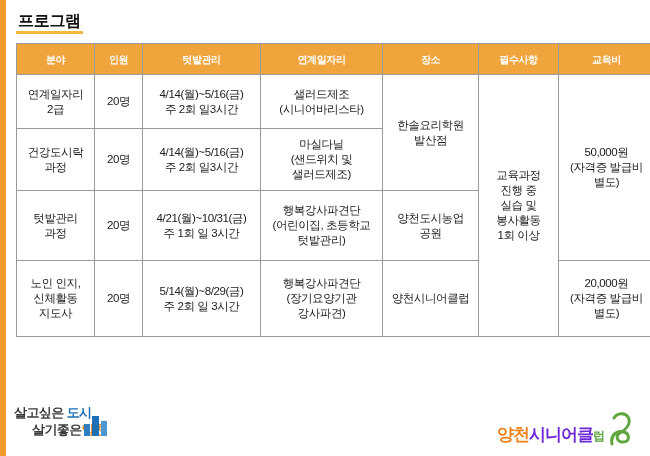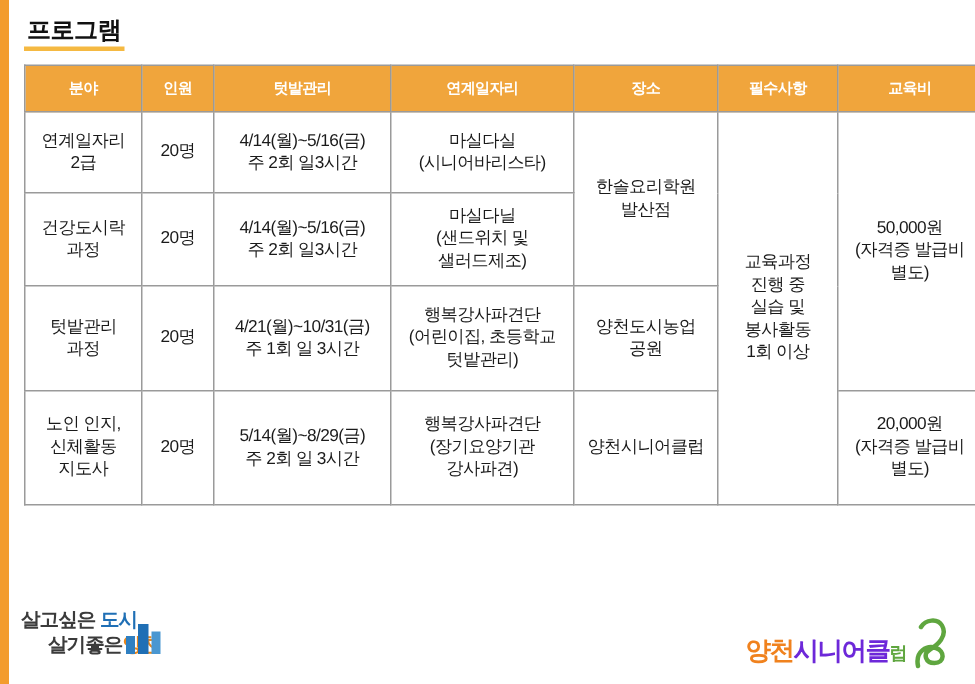--- a/index.html
+++ b/index.html
@@ -196,21 +196,21 @@
         <td class="cell ml">
           <span>연계일자리</span>
           <span>2급</span>
         </td>
         <td class="cell">20명</td>
         <td class="cell ml">
           <span>4/14(월)~5/16(금)</span>
           <span>주 2회 일3시간</span>
         </td>
         <td class="cell ml">
-          <span>마실다실</span>
+          <span>샐러드제조</span>
           <span>(시니어바리스타)</span>
         </td>
         <td class="cell ml" rowspan="2">
           <span>한솔요리학원</span>
           <span>발산점</span>
         </td>
         <td class="cell ml" rowspan="4">
           <span>교육과정</span>
           <span>진행 중</span>
           <span>실습 및</span>

